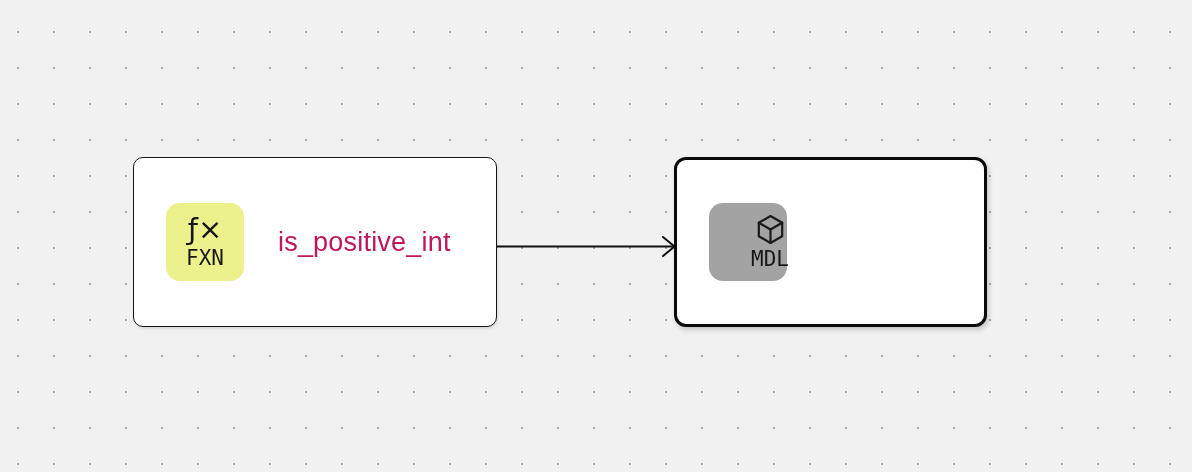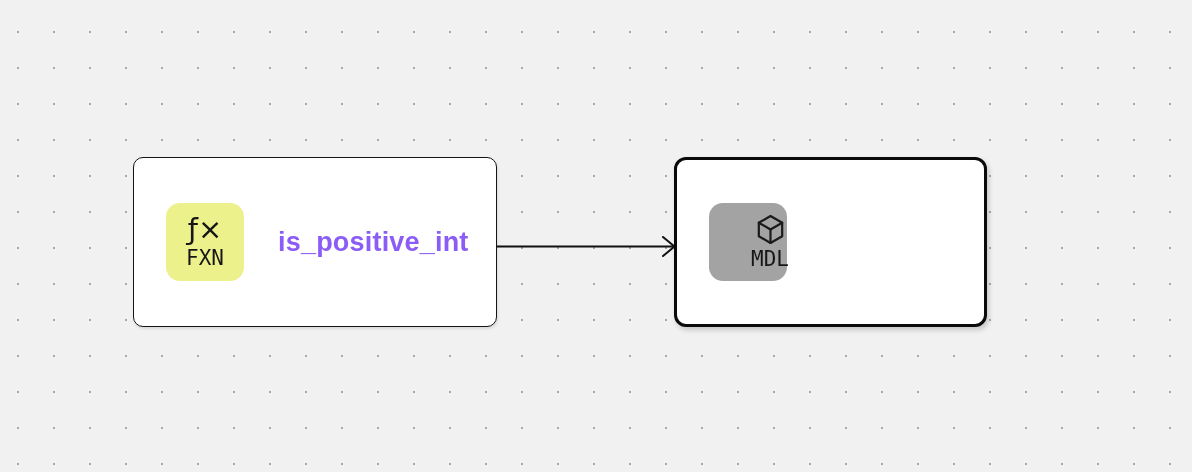--- a/index.html
+++ b/index.html
@@ -68,22 +68,22 @@
   .badge-cube { display: flex; line-height: 0; }
   .badge-code {
     font-family: "DejaVu Sans Mono", monospace;
     font-size: 21px;
     line-height: 1.1;
     letter-spacing: 0px;
   }
 
   .node-label {
     font-size: 27px;
-    font-weight: 700;
-    color: #8b5cf6;
+    font-weight: 400;
+    color: #be185d;
     letter-spacing: 0.2px;
     white-space: nowrap;
   }
 </style>
 </head>
 <body>
 
 <div class="canvas">
 
   <svg class="edge-layer" width="1192" height="472" viewBox="0 0 1192 472" fill="none">

